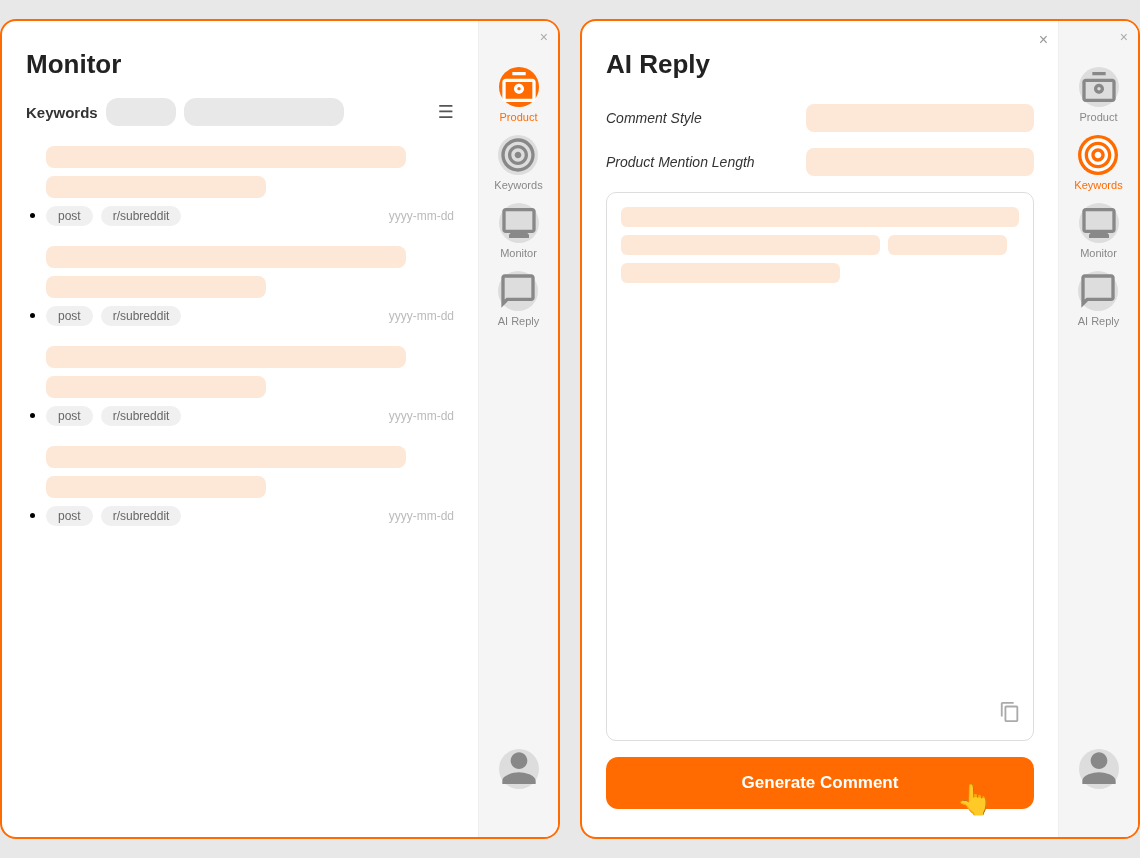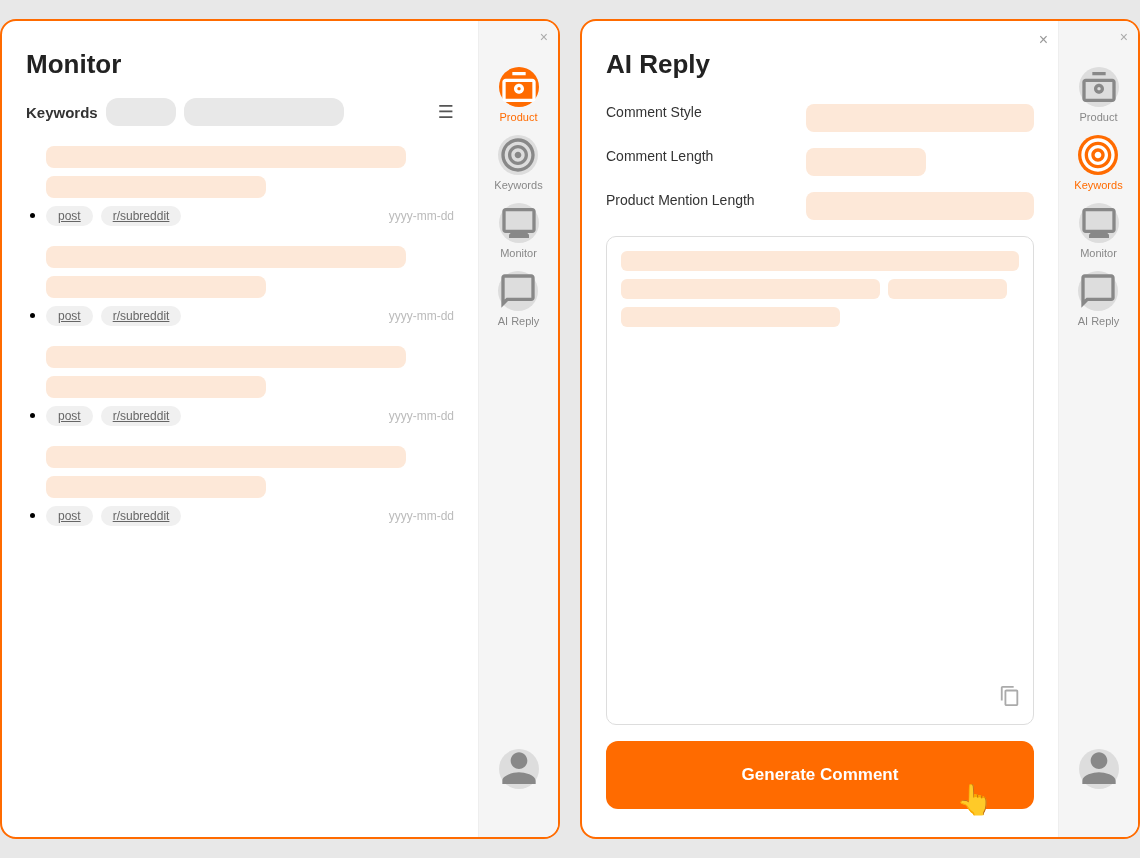--- a/index.html
+++ b/index.html
@@ -113,21 +113,20 @@
     .tags-left {
       display: flex;
       gap: 8px;
     }
     .tag {
       background: #f0f0f0;
       border-radius: 10px;
       padding: 3px 12px;
       font-size: 12px;
       color: #666;
-      text-decoration: underline;
     }
     .date-text {
       font-size: 12px;
       color: #bbb;
     }
 
     
     .sidebar-nav-item {
       display: flex;
       flex-direction: column;
@@ -202,21 +201,23 @@
       position: relative;
     }
     .ai-reply-title {
       font-size: 26px;
       font-weight: 700;
       color: #222;
       margin-bottom: 24px;
     }
     .form-row {
       display: flex;
+      align-items: center;
       margin-bottom: 16px;
+      font-style: italic;
     }
     .form-label {
       font-size: 14px;
       color: #333;
       width: 200px;
       flex-shrink: 0;
     }
     .form-input-bar {
       background: #fde8d8;
       border-radius: 8px;
@@ -256,21 +257,21 @@
       right: 12px;
       font-size: 20px;
       color: #aaa;
       cursor: pointer;
     }
     .generate-btn {
       background: #ff6b00;
       color: white;
       border: none;
       border-radius: 12px;
-      padding: 24px;
+      padding: 16px;
       font-size: 17px;
       font-weight: 600;
       cursor: pointer;
       width: 100%;
       position: relative;
     }
     .cursor-hand {
       position: absolute;
       right: 40px;
       bottom: -8px;
@@ -397,24 +398,20 @@
   <div class="right-panel">
     <div class="right-content">
       <button class="close-btn" style="position:absolute; top:10px; left:auto; right:90px;">×</button>
       <div class="ai-reply-title">AI Reply</div>
 
       <div class="form-row">
         <span class="form-label">Comment Style</span>
         <div class="form-input-bar"></div>
       </div>
       <div class="form-row">
-        <span class="form-label">Comment Length</span>
-        <div class="form-input-bar-sm"></div>
-      </div>
-      <div class="form-row">
         <span class="form-label">Product Mention Length</span>
         <div class="form-input-bar"></div>
       </div>
 
       <div class="reply-textarea">
         <div class="ta-line ta-line-full"></div>
         <div style="display:flex; gap:8px;">
           <div class="ta-line ta-line-mid"></div>
           <div class="ta-line ta-line-mid2" style="width:30%;"></div>
         </div>

